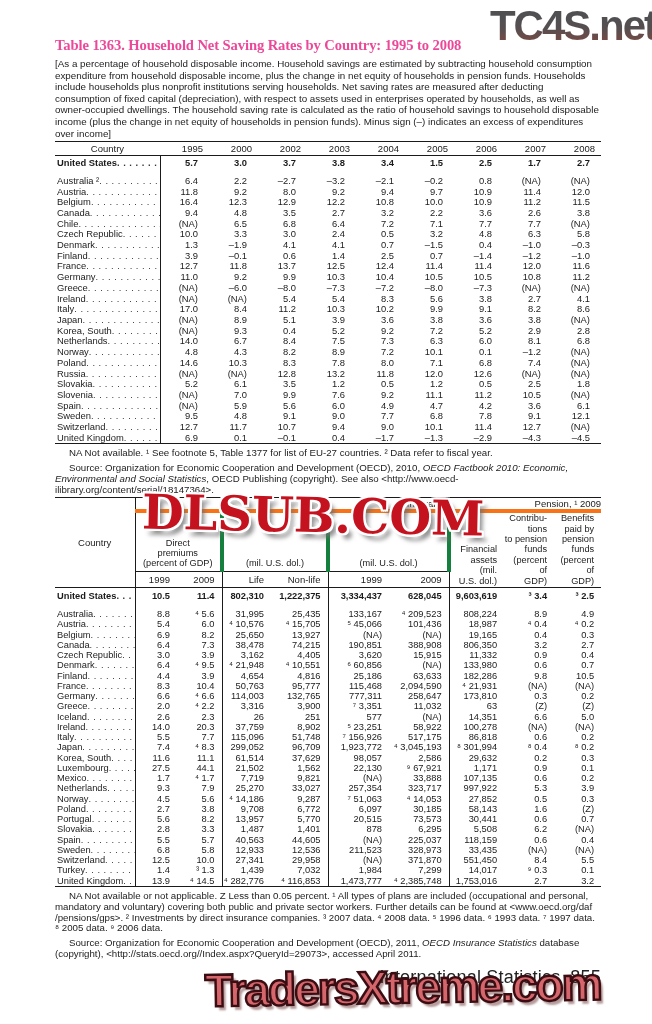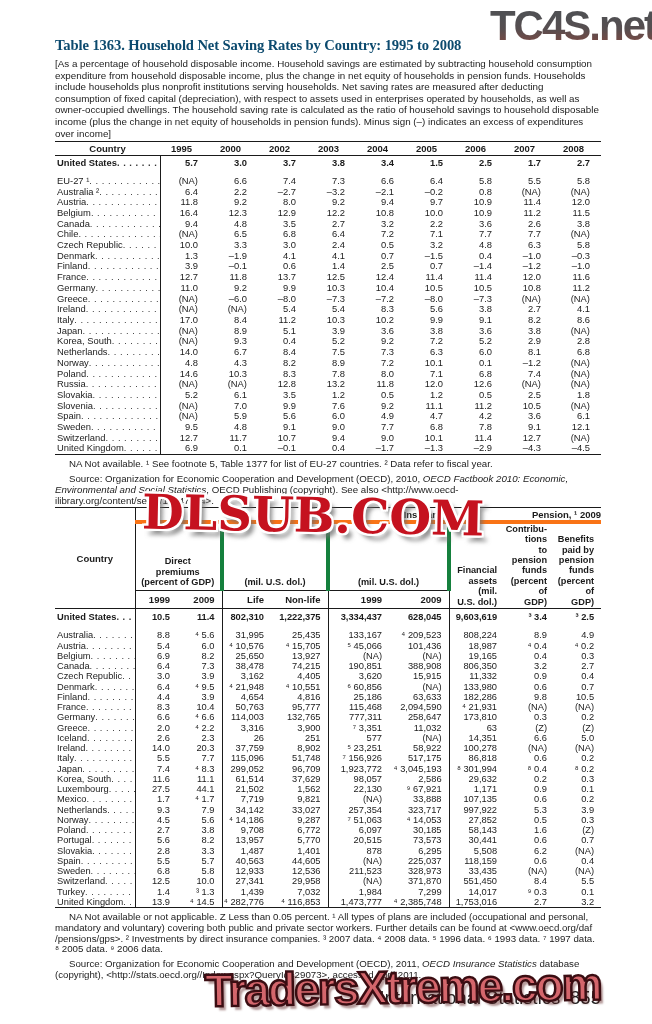--- a/index.html
+++ b/index.html
@@ -2,42 +2,42 @@
 <html><head>
 <meta charset="utf-8">
 <style>
   * { margin:0; padding:0; box-sizing:border-box; }
   html,body { background:#ffffff; }
   body { width:652px; height:1024px; font-family:"Liberation Sans","DejaVu Sans",sans-serif; color:#1b1b1b; }
   .page { position:relative; width:652px; height:1024px; overflow:hidden; background:#ffffff; }
   .content { position:absolute; left:55px; top:0; width:546px; }
 
   
-  .tbl-title { font-family:"Liberation Serif","DejaVu Serif",serif; font-size:14.6px; font-weight:bold; letter-spacing:-0.1px; color:#0c4a6e; }
+  .tbl-title { font-family:"Liberation Serif","DejaVu Serif",serif; font-size:14.6px; font-weight:bold; letter-spacing:-0.1px; color:#ec4899; }
   #t63-title { margin:37px 0 4px 0; }
   #t64-title { margin:9px 0 5px 0; }
   .tbl-note { font-size:9.8px; line-height:11.6px; color:#222; }
   .fn { font-size:9.7px; line-height:10.8px; margin-top:4px; text-indent:14px; color:#222; }
   .fn i { font-style:italic; }
 
   
   table { border-collapse:collapse; table-layout:fixed; width:546px; }
-  th { font-weight:bold; }
+  th { font-weight:normal; }
   td,th { padding:0; font-size:9.4px; }
   .country { text-align:center; border-right:1px solid #1a1a1a; }
   .cty { display:flex; overflow:hidden; white-space:nowrap; padding-left:2px; }
   .dots { flex:1; overflow:hidden; color:#333; }
   .dots::after { content:" . . . . . . . . . . . . . . . . . . . . . . . . . . . . . . . . . . . . . ."; letter-spacing:0.5px; }
   .num { text-align:right; padding-right:11px; }
   tr.us td { font-weight:bold; }
 
   
   .t63 { margin-top:2px; border-bottom:1.5px solid #1a1a1a; }
   .t63 th { border-top:1px solid #1a1a1a; border-bottom:1.4px solid #1a1a1a; height:14px; font-size:9.5px; }
-  .t63 th.yr { text-align:center; padding-right:6px; }
+  .t63 th.yr { text-align:right; padding-right:6px; }
   .t63 th.country-h { text-align:center; }
   .t63 td { line-height:10.7px; }
   .t63 tr.us td { padding-top:2px; padding-bottom:7px; }
 
   
   .t64 { margin-top:1px; border-top:1px solid #1a1a1a; border-bottom:1.5px solid #1a1a1a; }
   .t64 td { line-height:10.25px; font-size:9.3px; }
   .t64 .num { padding-right:7px; }
   .t64 .gsep { border-right:1px solid #1a1a1a; }
   .t64 .country-h { border-right:1px solid #1a1a1a; text-align:center; font-size:9.5px; }
@@ -110,37 +110,20 @@
             </td>
             <td class="num">5.7</td>
             <td class="num">3.0</td>
             <td class="num">3.7</td>
             <td class="num">3.8</td>
             <td class="num">3.4</td>
             <td class="num">1.5</td>
             <td class="num">2.5</td>
             <td class="num">1.7</td>
             <td class="num">2.7</td>
-          </tr>
-          <tr>
-            <td class="country">
-              <span class="cty">
-                <span class="clabel">EU-27 ¹</span>
-                <span class="dots"></span>
-              </span>
-            </td>
-            <td class="num">(NA)</td>
-            <td class="num">6.6</td>
-            <td class="num">7.4</td>
-            <td class="num">7.3</td>
-            <td class="num">6.6</td>
-            <td class="num">6.4</td>
-            <td class="num">5.8</td>
-            <td class="num">5.5</td>
-            <td class="num">5.8</td>
           </tr>
           <tr>
             <td class="country">
               <span class="cty">
                 <span class="clabel">Australia ²</span>
                 <span class="dots"></span>
               </span>
             </td>
             <td class="num">6.4</td>
             <td class="num">2.2</td>
@@ -927,21 +910,21 @@
           </tr>
           <tr>
             <td class="country">
               <span class="cty">
                 <span class="clabel">Netherlands</span>
                 <span class="dots"></span>
               </span>
             </td>
             <td class="num">9.3</td>
             <td class="num gsep">7.9</td>
-            <td class="num">34,142</td>
+            <td class="num">25,270</td>
             <td class="num gsep">33,027</td>
             <td class="num">257,354</td>
             <td class="num gsep">323,717</td>
             <td class="num">997,922</td>
             <td class="num">5.3</td>
             <td class="num">3.9</td>
           </tr>
           <tr>
             <td class="country">
               <span class="cty">

